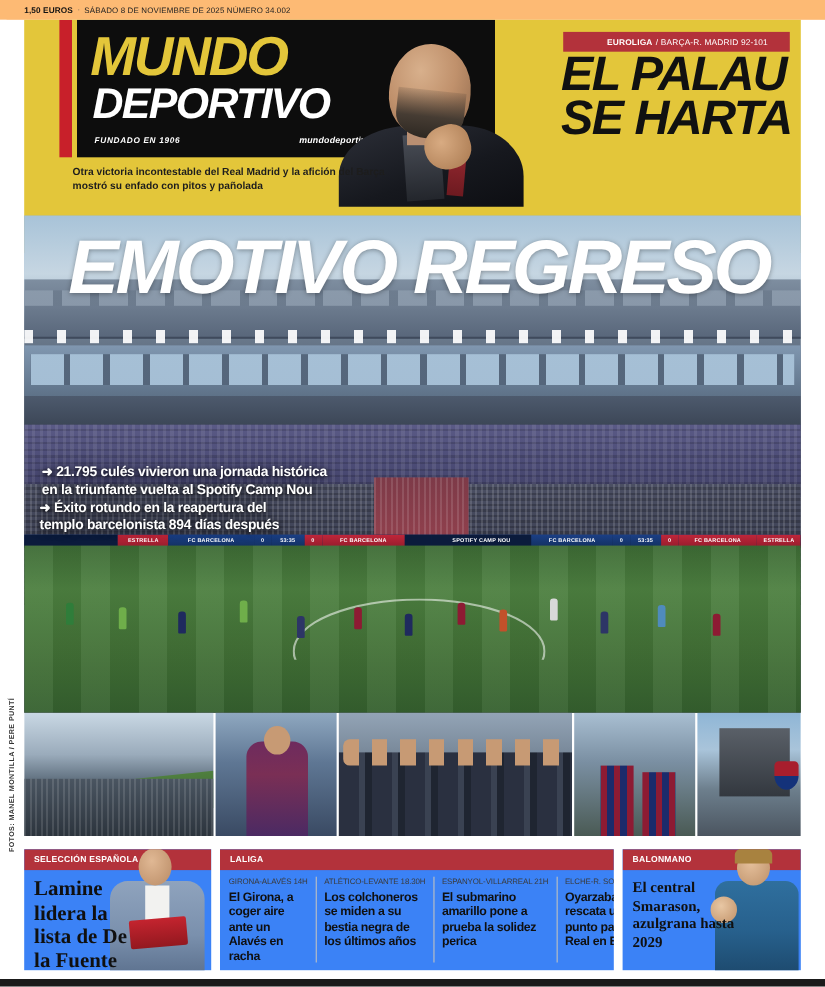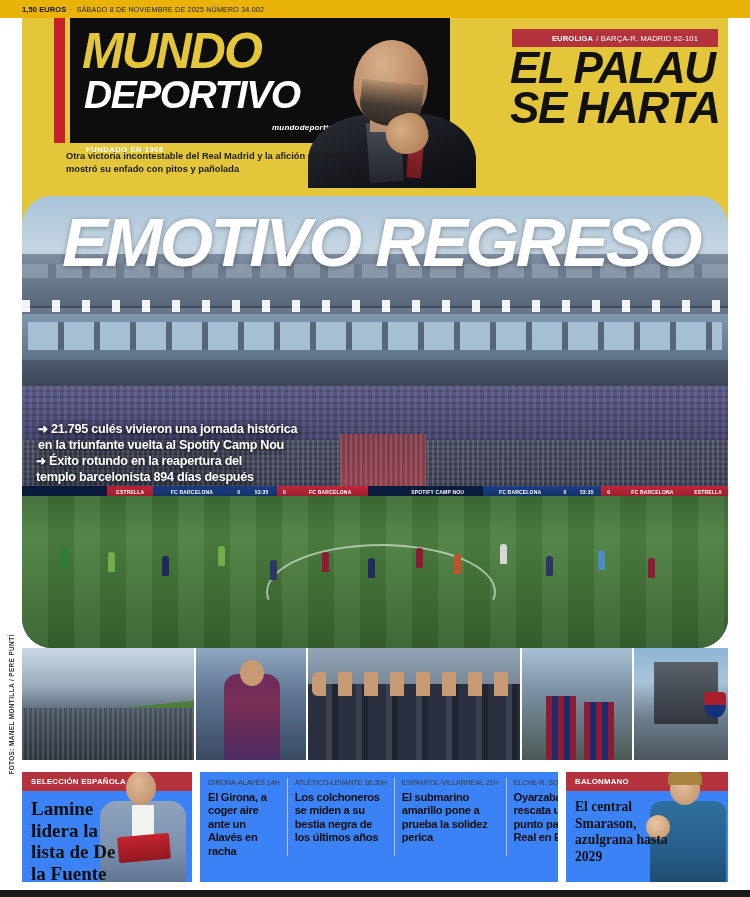--- a/index.html
+++ b/index.html
@@ -6,21 +6,21 @@
   html,body { background:#ffffff; }
   body {
     width:750px; height:897px; position:relative; overflow:hidden;
     font-family:"Liberation Sans", sans-serif;
     background:#ffffff;
   }
 
   
   .topbar {
     position:absolute; left:0; top:0; width:750px; height:18px;
-    background:#eab308; display:flex; align-items:center;
+    background:#fdba74; display:flex; align-items:center;
     padding-left:22px; gap:4px;
   }
   .topbar .price { font-size:7.5px; font-weight:bold; color:#111; letter-spacing:.1px; }
   .topbar .sep { font-size:7px; color:#555; }
   .topbar .dateline { font-size:7.2px; color:#222; letter-spacing:.15px; }
 
   
   .masthead {
     position:absolute; left:22px; top:18px; width:706px; height:212px;
     background:#e3c63a; overflow:hidden;
@@ -39,22 +39,22 @@
     color:#e3c63a; letter-spacing:-2px; line-height:1;
     -webkit-text-stroke:0;
   }
   .logo-deportivo {
     position:absolute; left:62px; top:57px;
     font-size:39px; font-weight:bold; font-style:italic;
     color:#ffffff; letter-spacing:-1.5px; line-height:1;
   }
   .logo-fundado {
     position:absolute; left:64px; top:105px;
-    font-size:7.5px; font-weight:bold; 
-    color:#ffffff; letter-spacing:.6px;margin-top:22px;
+    font-size:7.5px; font-weight:bold; font-style:italic;
+    color:#ffffff; letter-spacing:.6px;
   }
   .logo-web {
     position:absolute; left:250px; top:105px;
     font-size:8px; font-weight:bold; font-style:italic;
     color:#ffffff; letter-spacing:.2px;
   }
 
   
   .coach {
     position:absolute; left:268px; top:0px; width:200px; height:170px;
@@ -119,21 +119,20 @@
   .sub-text {
     position:absolute; left:44px; top:132px; width:290px;
     font-size:9.3px; line-height:1.42; color:#1d1d1d; font-weight:600;
   }
 
   
   .mainphoto {
     position:absolute; left:22px; top:196px; width:706px; height:452px;
     overflow:hidden;
     background:linear-gradient(180deg,#9ab7cf 0%,#b7cadb 14%,#6f7f92 22%,#3d4758 44%,#2c3444 100%);
-    border-radius:30px;
   }
   .sky { position:absolute; left:0; top:0; width:100%; height:88px;
          background:linear-gradient(180deg,#a8c3d8,#c6d6e2 60%,#9fb3c4); }
   .roof {
     position:absolute; left:0; top:58px; width:100%; height:54px;
     background:linear-gradient(180deg,#7e8ea0,#59677b);
     border-bottom:2px solid #3f4a5c;
   }
   .roof::before{
     content:""; position:absolute; left:0; top:10px; width:100%; height:14px;
@@ -489,20 +488,21 @@
         <div class="pb"></div>
         <div class="shirt"></div>
         <div class="ph"></div>
         <div class="folder"></div>
       </div>
       <div class="hl">Lamine lidera la lista de De la Fuente</div>
     </div>
   </div>
 
   <div class="panel p-laliga">
+    <div class="panel-label">LALIGA</div>
     <div class="cols">
       <div class="lcol">
         <div class="match">GIRONA-ALAVÉS 14H</div>
         <div class="hl">El Girona, a coger aire ante un Alavés en racha</div>
       </div>
       <div class="lcol">
         <div class="match">ATLÉTICO-LEVANTE 18.30H</div>
         <div class="hl">Los colchoneros se miden a su bestia negra de los últimos años</div>
       </div>
       <div class="lcol">

